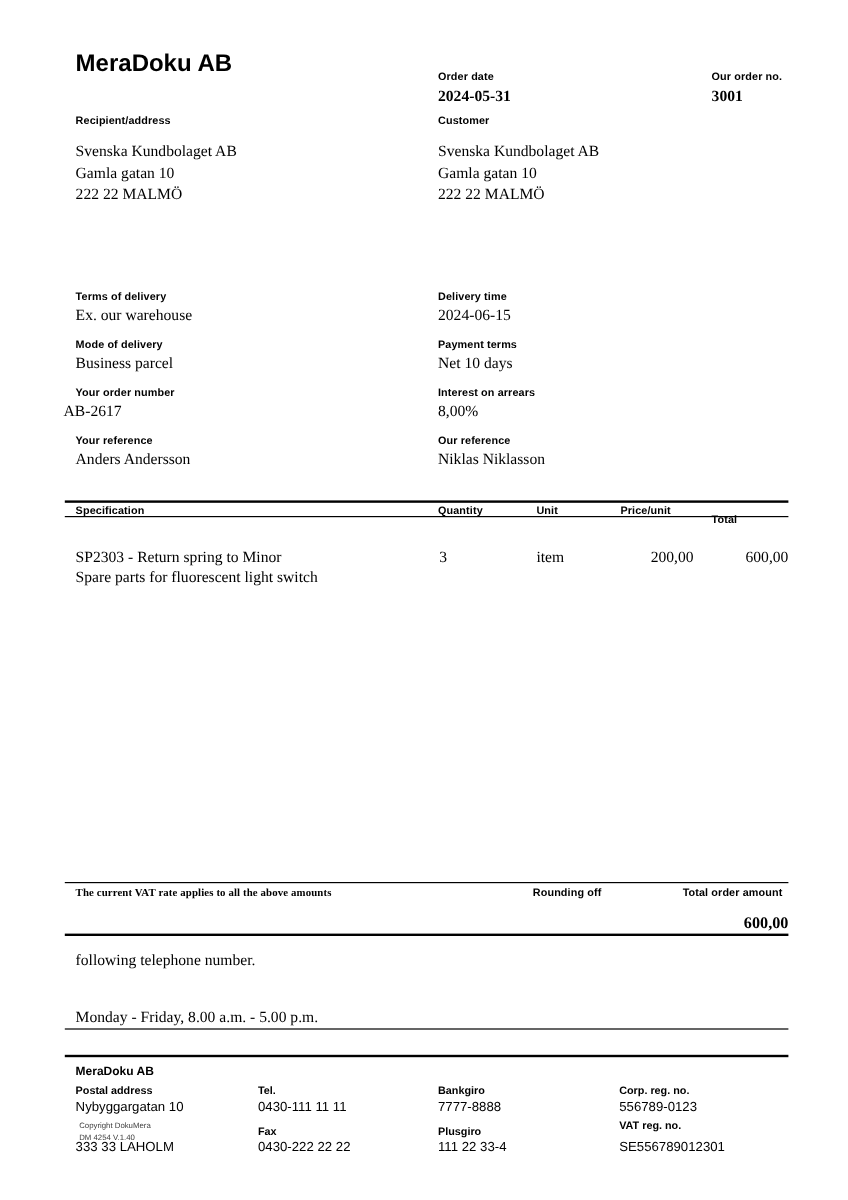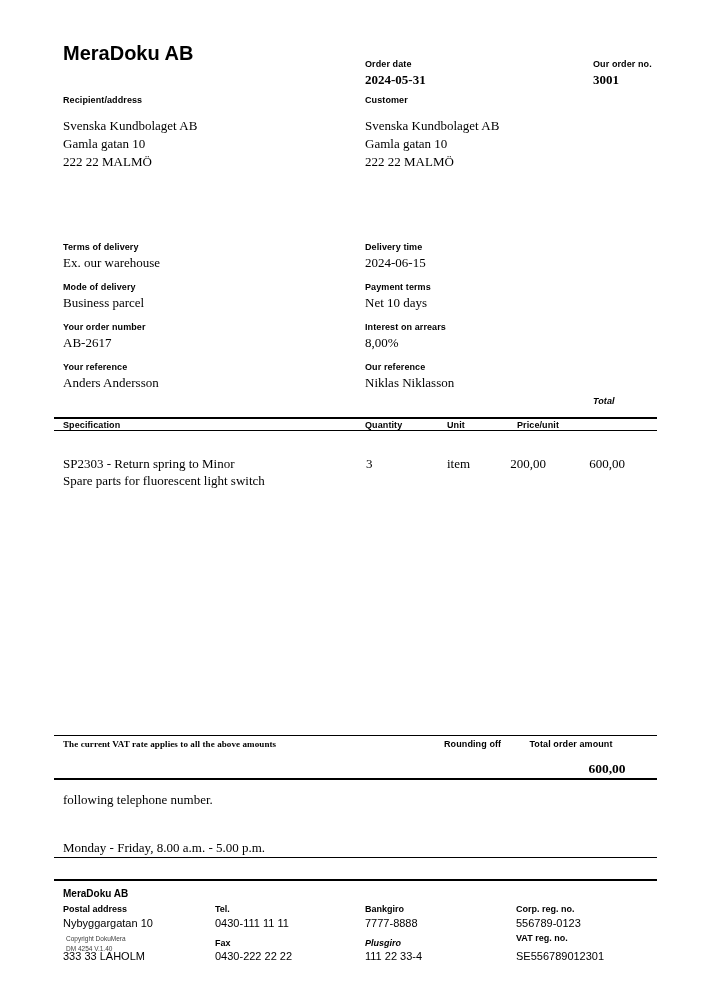--- a/index.html
+++ b/index.html
@@ -10,21 +10,21 @@
   .ser{font:13px/16px "Liberation Serif",serif;}
   .serb{font:bold 13px/16px "Liberation Serif",serif;}
   .hline{position:absolute;background:#000;}
   .supplier{font:bold 20px/24px "Liberation Sans",sans-serif;}
   .doctitle{font:bold 15px/18px "Liberation Sans",sans-serif;letter-spacing:5.5px;word-spacing:12px;white-space:nowrap;}
   .addr div{margin:0 0 2px 0;}
   .f-lbl{font:bold 9px/11px "Liberation Sans",sans-serif;}
   .f-val{font:11px/13px "Liberation Sans",sans-serif;}
   .f-company{font:bold 10px/12px "Liberation Sans",sans-serif;}
   .wm{font:6.5px/9.5px "Liberation Sans",sans-serif;color:#3d3d3d;}
-  .r{text-align:center;}
+  .r{text-align:right;}
 </style>
 </head>
 <body>
 
 <div id="page">
 
   <div class="abs supplier" style="left:63px;top:41px;">MeraDoku AB</div>
 
   <div class="abs lbl" style="left:365px;top:59px;">Order date</div>
   <div class="abs serb" style="left:365px;top:72px;">2024-05-31</div>
@@ -49,35 +49,35 @@
   <div class="abs ser" style="left:63px;top:255px;">Ex. our warehouse</div>
   <div class="abs lbl" style="left:365px;top:242px;">Delivery time</div>
   <div class="abs ser" style="left:365px;top:255px;">2024-06-15</div>
 
   <div class="abs lbl" style="left:63px;top:282px;">Mode of delivery</div>
   <div class="abs ser" style="left:63px;top:295px;">Business parcel</div>
   <div class="abs lbl" style="left:365px;top:282px;">Payment terms</div>
   <div class="abs ser" style="left:365px;top:295px;">Net 10 days</div>
 
   <div class="abs lbl" style="left:63px;top:322px;text-align:center;">Your order number</div>
-  <div class="abs ser" style="left:63px;top:335px;">AB-2617</div>
+  <div class="abs ser" style="left:53px;top:335px;">AB-2617</div>
   <div class="abs lbl" style="left:365px;top:322px;">Interest on arrears</div>
   <div class="abs ser" style="left:365px;top:335px;">8,00%</div>
 
   <div class="abs lbl" style="left:63px;top:362px;">Your reference</div>
   <div class="abs ser" style="left:63px;top:375px;">Anders Andersson</div>
   <div class="abs lbl" style="left:365px;top:362px;">Our reference</div>
   <div class="abs ser" style="left:365px;top:375px;">Niklas Niklasson</div>
 
   <div class="hline" style="left:54px;top:417px;width:603px;height:2px;"></div>
   <div class="abs lbl" style="left:63px;top:420px;">Specification</div>
   <div class="abs lbl" style="left:365px;top:420px;">Quantity</div>
   <div class="abs lbl" style="left:447px;top:420px;">Unit</div>
   <div class="abs lbl" style="left:517px;top:420px;text-align:center;">Price/unit</div>
-  <div class="abs lbl" style="left:593px;top:396px;font-style:italic;">Total</div>
+  <div class="abs lbl" style="left:593px;top:428px;">Total</div>
   <div class="hline" style="left:54px;top:430px;width:603px;height:1px;"></div>
 
   <div>
     <div class="abs ser" style="left:63px;top:433px;margin-top:40px;">Spare parts for fluorescent light switch</div>
   </div>
 
   <div>
     <div class="abs ser" style="left:63px;top:456px;">SP2303 - Return spring to Minor</div>
     <div class="abs ser" style="left:366px;top:456px;">3</div>
     <div class="abs ser" style="left:447px;top:456px;">item</div>
@@ -105,21 +105,21 @@
   <div class="abs f-val" style="left:63px;top:917px;">Nybyggargatan 10</div>
   <div class="abs f-val" style="left:63px;top:950px;">333 33 LAHOLM</div>
 
   <div class="abs f-lbl" style="left:215px;top:904px;">Tel.</div>
   <div class="abs f-val" style="left:215px;top:917px;">0430-111 11 11</div>
   <div class="abs f-lbl" style="left:215px;top:938px;">Fax</div>
   <div class="abs f-val" style="left:215px;top:950px;">0430-222 22 22</div>
 
   <div class="abs f-lbl" style="left:365px;top:904px;">Bankgiro</div>
   <div class="abs f-val" style="left:365px;top:917px;">7777-8888</div>
-  <div class="abs f-lbl" style="left:365px;top:938px;font-style:italic;">Plusgiro</div>
+  <div class="abs f-lbl" style="left:365px;top:938px;">Plusgiro</div>
   <div class="abs f-val" style="left:365px;top:950px;">111 22 33-4</div>
 
   <div class="abs f-lbl" style="left:516px;top:904px;">Corp. reg. no.</div>
   <div class="abs f-val" style="left:516px;top:917px;">556789-0123</div>
   <div class="abs f-lbl" style="left:516px;top:933px;">VAT reg. no.</div>
   <div class="abs f-val" style="left:516px;top:950px;">SE556789012301</div>
 
   <div class="abs wm" style="left:66px;top:934px;">
     <div>Copyright DokuMera</div>
     <div>DM 4254 V.1.40</div>

